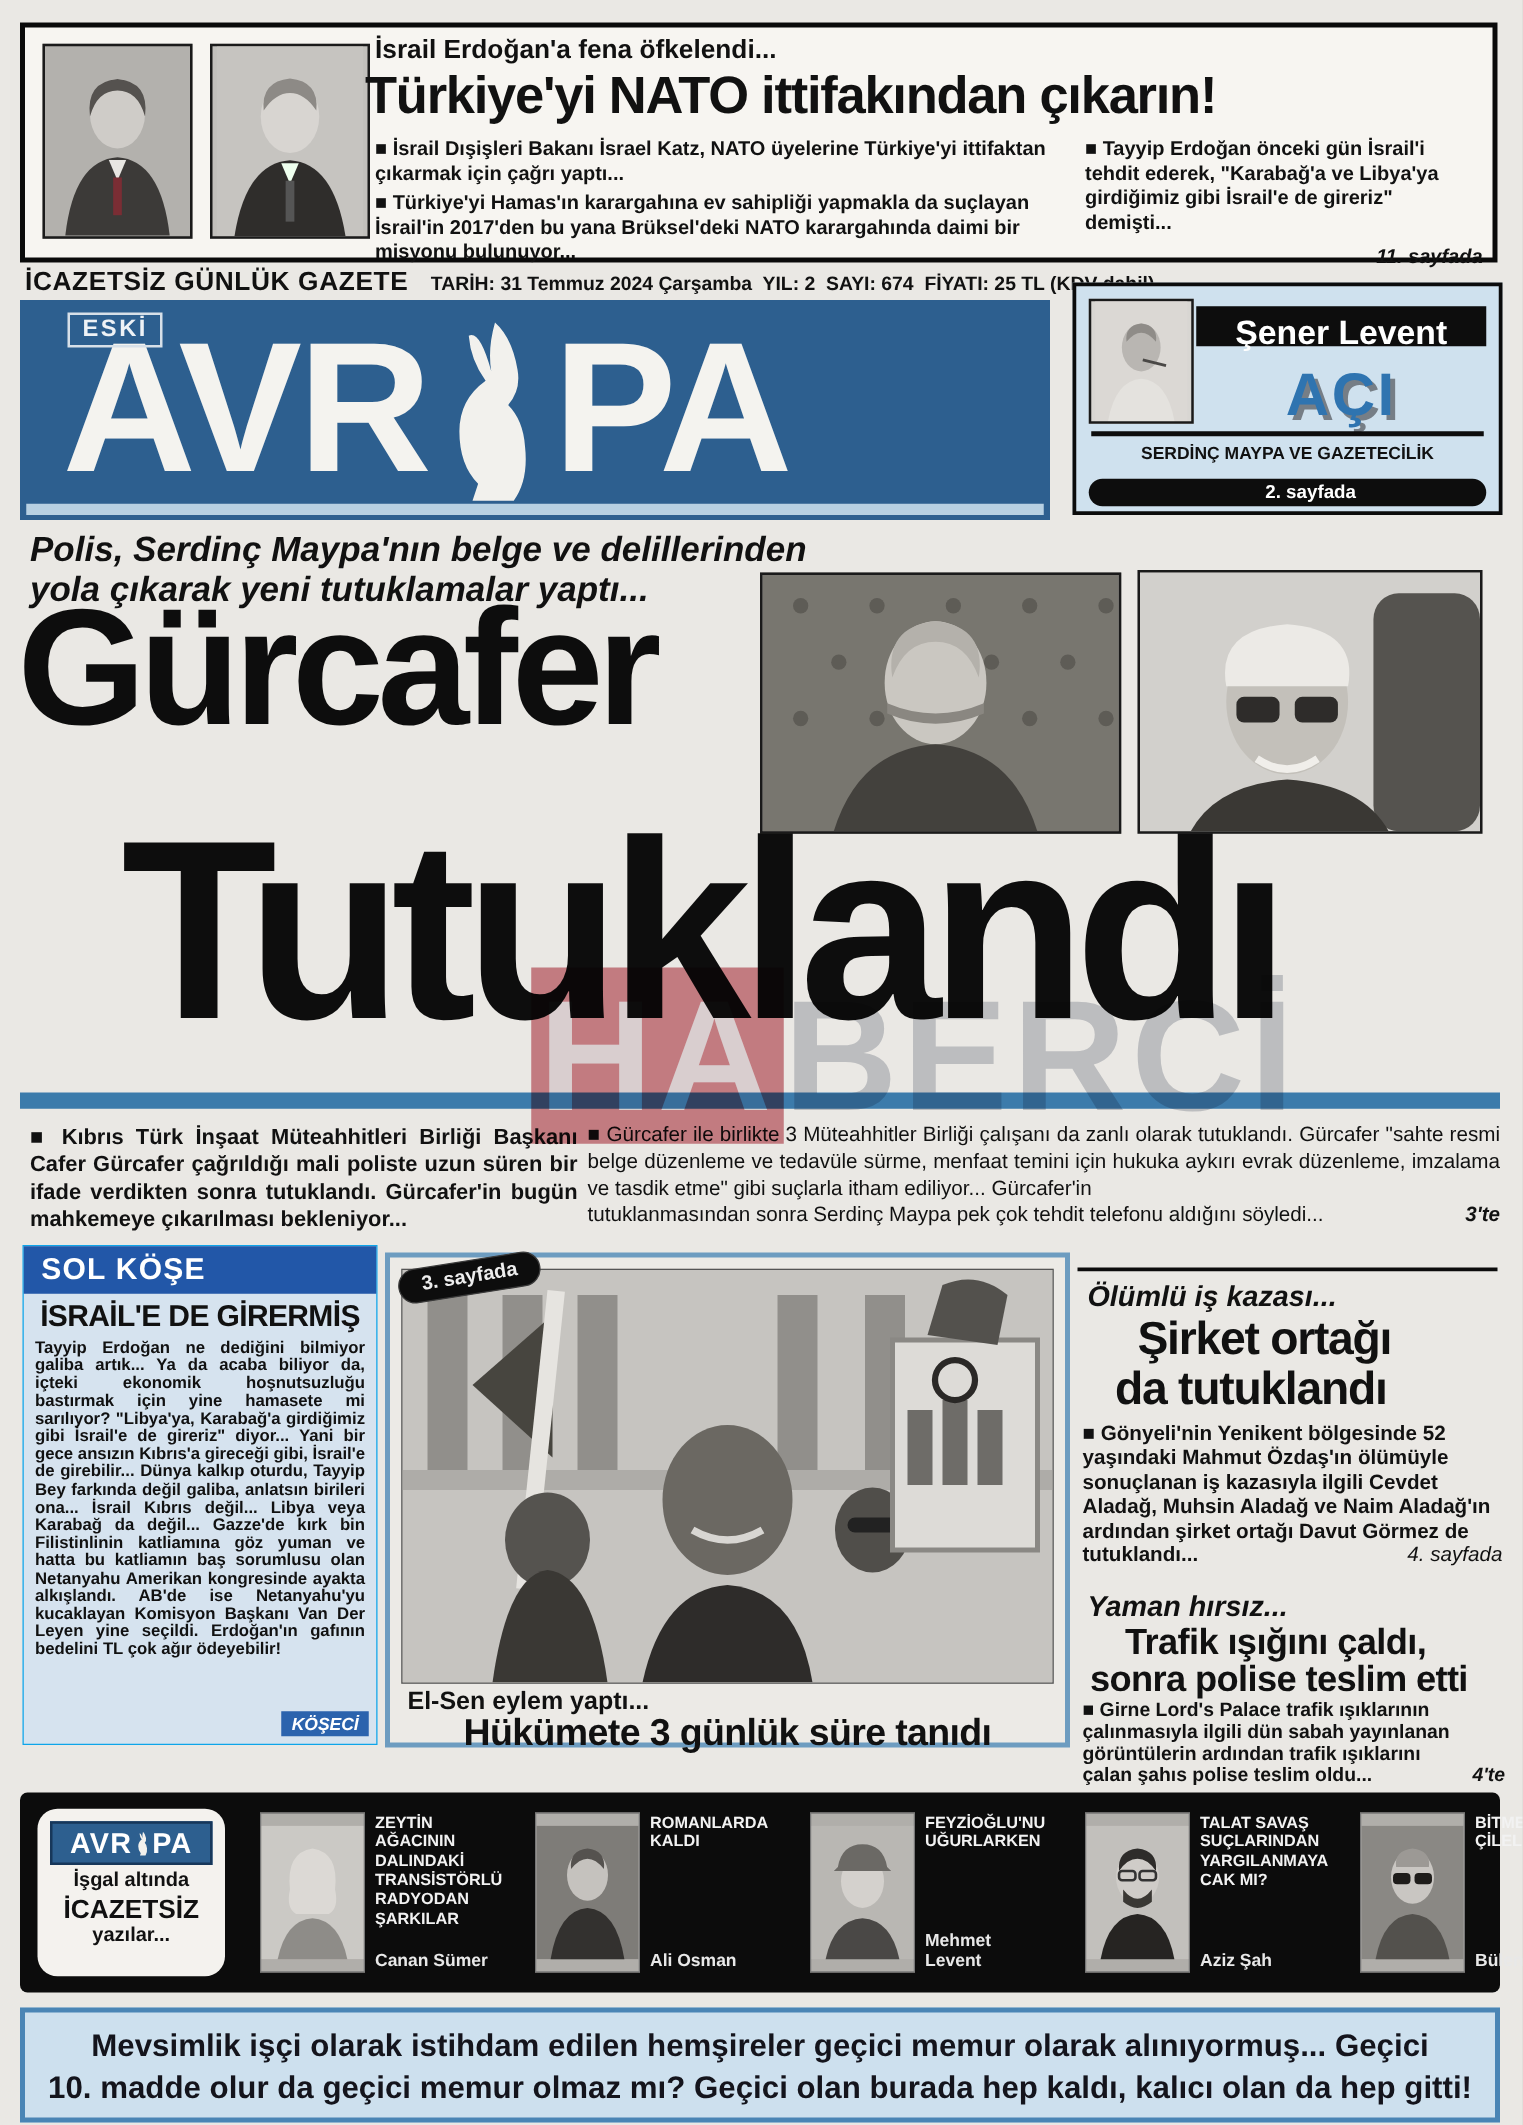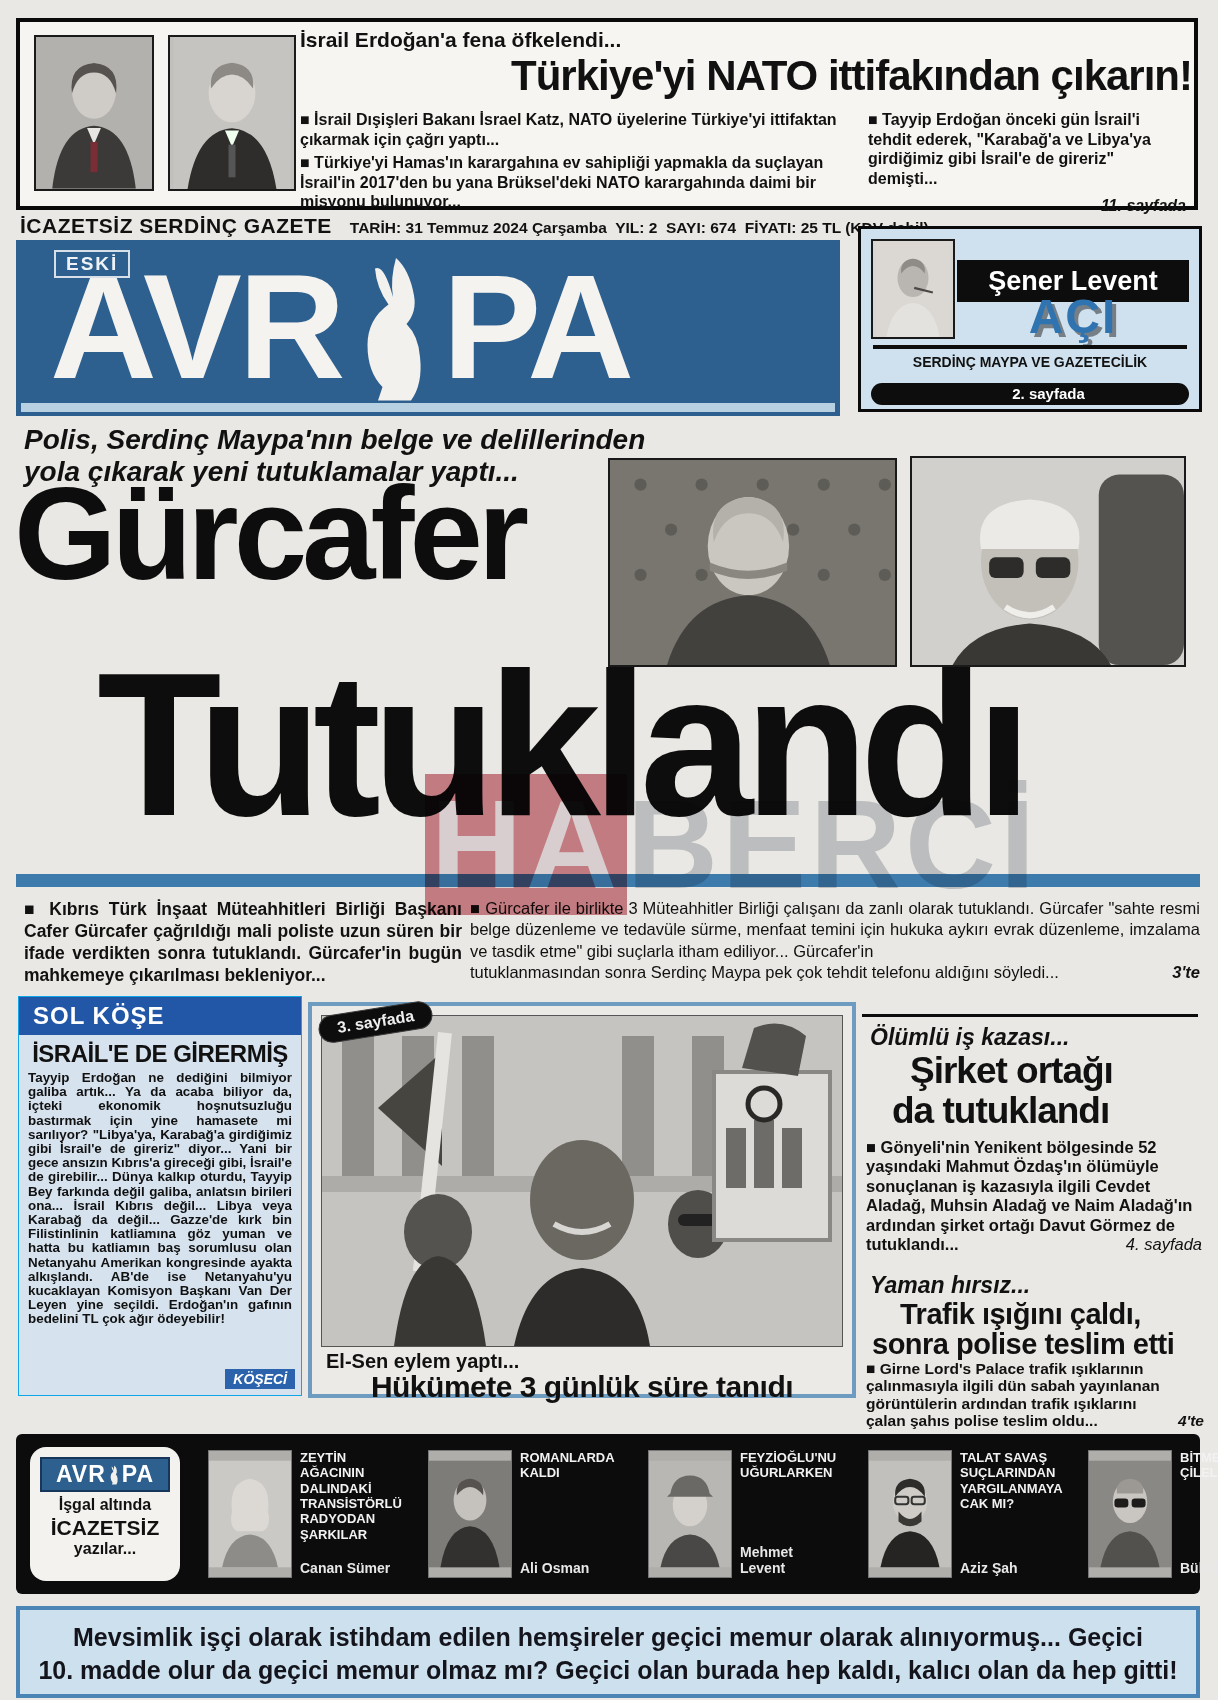--- a/index.html
+++ b/index.html
@@ -9,21 +9,21 @@
   .i{font-style:italic;}
 
   
   .topbox{position:absolute;left:16px;top:18px;width:1182px;height:192px;background:#f7f5f1;
           border:4px solid #0a0a0a;box-sizing:border-box;}
   .photo{position:absolute;overflow:hidden;border:2px solid #1a1a1a;background:#b0aeaa;}
   .photo svg{display:block;width:100%;height:100%;}
   .ph-katz{left:14px;top:13px;width:116px;height:152px;}
   .ph-erdo{left:148px;top:13px;width:124px;height:152px;background:#c2c0bc;}
   .tb-kicker{position:absolute;left:280px;top:6px;font-size:21px;font-weight:bold;}
-  .tb-head{position:absolute;left:272px;top:30px;width:900px;font-size:42px;font-weight:bold;letter-spacing:-1px;text-align:right;}
+  .tb-head{position:absolute;left:272px;top:30px;width:900px;font-size:42px;font-weight:bold;letter-spacing:-1px;}
   .tb-col1{position:absolute;left:280px;top:88px;width:552px;font-size:16px;font-weight:bold;line-height:1.22;}
   .tb-col1 p{margin:0 0 4px 0;}
   .tb-col2{position:absolute;left:848px;top:88px;width:318px;font-size:16px;font-weight:bold;line-height:1.22;}
   .tb-col2 p{margin:0;}
   .tb-ref{text-align:right;font-style:italic;font-weight:bold;font-size:16px;margin-top:8px;}
 
   
   .dateline{position:absolute;left:20px;top:214px;width:1180px;display:flex;align-items:baseline;}
   .dl-left{font-size:21px;font-weight:bold;letter-spacing:0.5px;}
   .dl-info{font-size:15.5px;font-weight:bold;margin-left:18px;white-space:pre-wrap;}
@@ -34,22 +34,22 @@
   .eski{position:absolute;left:38px;top:10px;border:2px solid #d7e0e8;color:#eef2f6;
         font-size:19px;font-weight:bold;padding:1px 10px;letter-spacing:2px;z-index:2;}
   .mh-name{position:absolute;left:34px;top:12px;display:flex;align-items:flex-end;color:#f4f3ef;
            font-weight:bold;font-size:148px;line-height:1.02;letter-spacing:-3px;}
   .mh-name svg{width:116px;height:150px;margin:0 -8px -2px -8px;}
 
   
   .aci{position:absolute;left:858px;top:226px;width:344px;height:186px;background:#cfe1ee;
        border:3px solid #0b0b0b;box-sizing:border-box;}
   .aci-photo{left:10px;top:10px;width:80px;height:96px;background:#d8d6d2;}
-  .aci-namebar{position:absolute;left:96px;top:16px;right:10px;height:42px;background:#0d0d0d;color:#fff;
-               font-size:27px;font-weight:bold;text-align:center;line-height:42px;margin-top:15px;}
+  .aci-namebar{position:absolute;left:96px;top:16px;right:10px;height:32px;background:#0d0d0d;color:#fff;
+               font-size:27px;font-weight:bold;text-align:center;line-height:42px;}
   .aci-word{position:absolute;left:96px;top:60px;right:10px;text-align:center;font-size:48px;font-weight:bold;
             color:#2f74b0;text-shadow:4px 4px 0 rgba(45,45,50,.55);letter-spacing:2px;}
   .aci-line{position:absolute;left:12px;right:12px;top:116px;height:4px;background:#0d0d0d;}
   .aci-title{position:absolute;left:0;right:0;top:126px;text-align:center;font-weight:bold;font-size:14px;line-height:1.12;}
   .aci-pill{position:absolute;left:10px;right:10px;bottom:4px;height:22px;background:#0d0d0d;border-radius:12px;
             color:#fff;text-align:center;font-size:15px;font-weight:bold;line-height:22px;padding-left:37px;}
 
   
   .lead-kicker{position:absolute;left:24px;top:424px;font-size:28px;font-weight:bold;font-style:italic;line-height:1.15;}
   .ph-g1{left:608px;top:458px;width:285px;height:205px;background:#8a8885;}
@@ -152,21 +152,21 @@
       <p>■ İsrail Dışişleri Bakanı İsrael Katz, NATO üyelerine Türkiye'yi ittifaktan çıkarmak için çağrı yaptı...</p>
       <p>■ Türkiye'yi Hamas'ın karargahına ev sahipliği yapmakla da suçlayan İsrail'in 2017'den bu yana Brüksel'deki NATO karargahında daimi bir misyonu bulunuyor...</p>
     </div>
     <div class="tb-col2">
       <p>■ Tayyip Erdoğan önceki gün İsrail'i tehdit ederek, "Karabağ'a ve Libya'ya girdiğimiz gibi İsrail'e de gireriz" demişti...</p>
       <div class="tb-ref">11. sayfada</div>
     </div>
   </section>
 
   <div class="dateline">
-    <span class="dl-left">İCAZETSİZ SERDİNÇ GAZETE</span>
+    <span class="dl-left">İCAZETSİZ GÜNLÜK GAZETE</span>
     <span class="dl-info">TARİH: 31 Temmuz 2024 Çarşamba  YIL: 2  SAYI: 674  FİYATI: 25 TL (KDV dahil)</span>
   </div>
 
   <div class="masthead">
     <div class="eski">ESKİ</div>
     <div class="mh-name">
       <span>AVR</span>
       <svg viewBox="0 0 60 100">
           <path d="M32 2 Q28 16 30 28 Q24 6 18 9 Q19 22 27 33 Q13 43 13 60 Q13 78 23 88 L20 97 L42 97 Q50 86 48 68 Q47 54 39 46 Q46 38 44 27 Q41 10 32 2 Z" fill="#f2f1ed"></path>
         </svg>

